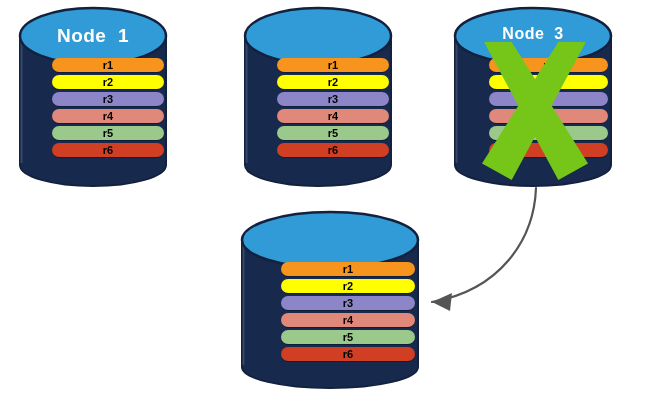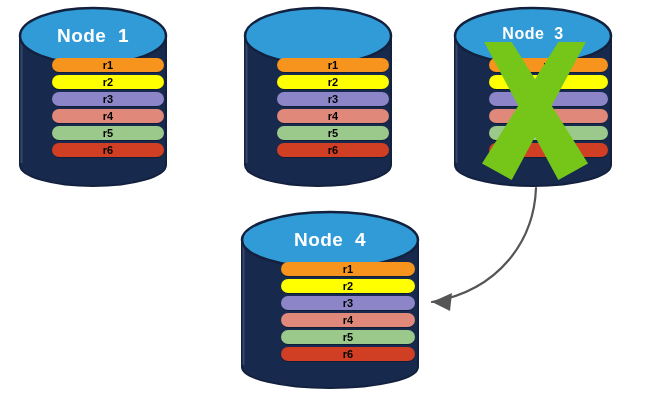--- a/index.html
+++ b/index.html
@@ -130,21 +130,20 @@
           <path d="M 2 0 L 28 0 L 100 88 L 72 100 Z" fill="#76C61A"></path>
           <path d="M 72 0 L 98 0 L 28 100 L 0 88 Z" fill="#76C61A"></path>
         </svg>
       </div>
       <div class="node" style="left: 240px; top: 210px; width: 180px; height: 180px;">
         <svg class="node-svg" width="180" height="180" viewBox="0 0 180 180">
           <path d="M 2 30 L 2 157 A 88 21 0 0 0 178 157 L 178 30 Z" fill="#172A4E" stroke="#13213E" stroke-width="2"></path>
           <path d="M 3.5 30 L 3.5 155" stroke="#3B4C70" stroke-width="2" fill="none" opacity="0.85"></path>
           <ellipse cx="90" cy="30" rx="88" ry="28" fill="#309BD6" stroke="#13213E" stroke-width="2.5"></ellipse>
         </svg>
-        <div class="node-title" style="top: 19px; font-size: 19px;">Node  4</div>
         <div class="rows" style="left: 41px; width: 134px; top: 52px;">
           <div class="row" style="background: rgb(247, 148, 29); height: 14px; line-height: 14px; font-size: 11px; margin-bottom: 3px;"><span>r1</span></div>
           <div class="row" style="background: rgb(255, 255, 0); height: 14px; line-height: 14px; font-size: 11px; margin-bottom: 3px;"><span>r2</span></div>
           <div class="row" style="background: rgb(140, 134, 201); height: 14px; line-height: 14px; font-size: 11px; margin-bottom: 3px;"><span>r3</span></div>
           <div class="row" style="background: rgb(224, 136, 122); height: 14px; line-height: 14px; font-size: 11px; margin-bottom: 3px;"><span>r4</span></div>
           <div class="row" style="background: rgb(155, 201, 140); height: 14px; line-height: 14px; font-size: 11px; margin-bottom: 3px;"><span>r5</span></div>
           <div class="row" style="background: rgb(208, 63, 36); height: 14px; line-height: 14px; font-size: 11px; margin-bottom: 0px;"><span>r6</span></div>
         </div>
       </div>
     </div>

